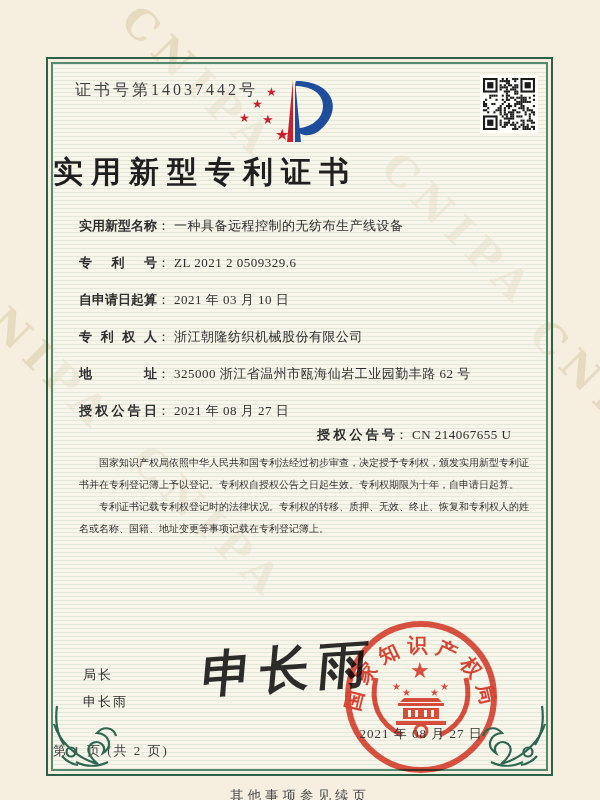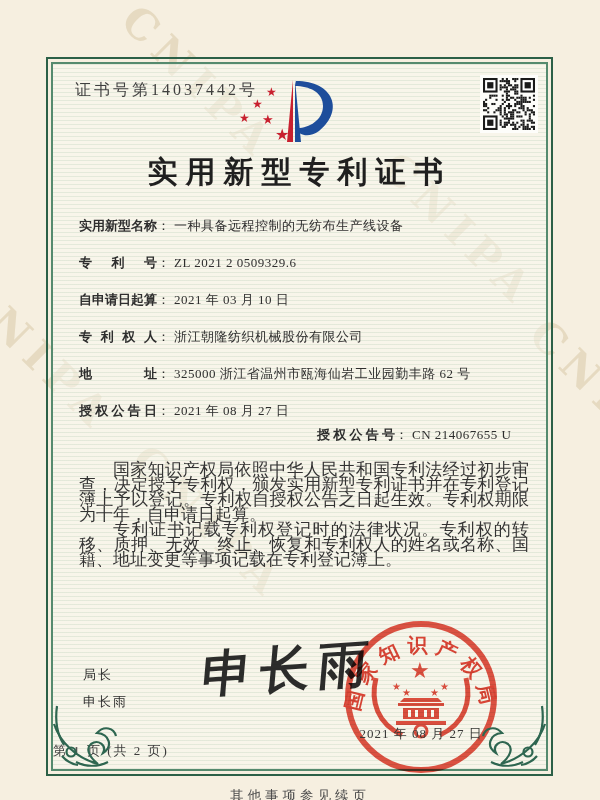--- a/index.html
+++ b/index.html
@@ -22,33 +22,33 @@
             rgba(203,219,198,0.45) 0px,rgba(203,219,198,0.45) 1.5px,
             rgba(255,255,255,0.05) 1.5px,rgba(255,255,255,0.05) 4px);}
 
   .cert-no{position:absolute;left:22px;top:16px;font-size:16px;
            letter-spacing:3px;color:#3f3f3f;}
   .qr{position:absolute;right:8px;top:11px;width:58px;height:58px;background:#fdfdfa;
       padding:3px;box-sizing:border-box;}
   .qr svg{width:100%;height:100%;display:block;}
 
   .logo{position:absolute;left:182px;top:12px;width:130px;height:74px;}
-  .title{position:absolute;left:0;top:88px;width:100%;text-align:center;
+  .title{position:absolute;left:0;top:88px;width:100%;text-align:left;
          font-size:30px;font-weight:600;letter-spacing:8px;color:#1f1f1f;}
 
   .fields{position:absolute;left:26px;top:153px;width:440px;font-size:13px;color:#2e2e2e;}
   .frow{position:relative;height:37px;line-height:17px;white-space:nowrap;}
   .flabel{display:inline-block;width:78px;text-align:justify;text-align-last:justify;
           vertical-align:top;letter-spacing:0;font-weight:bold;}
   .fcolon{display:inline-block;margin-right:4px;}
   .fvalue{letter-spacing:0.5px;text-align:right;}
   .grant2{position:absolute;left:238px;top:0;white-space:nowrap;margin-top:24px;}
 
-  .paras{position:absolute;left:26px;top:398px;width:450px;font-size:17px;
-         line-height:15px;color:#333;text-align:justify;}
+  .paras{position:absolute;left:26px;top:388px;width:450px;font-size:10px;
+         line-height:22px;color:#333;text-align:justify;}
   .paras p{margin:0;text-indent:2em;}
 
   .director{position:absolute;left:30px;top:597px;font-size:13px;color:#2e2e2e;
             line-height:27px;letter-spacing:2px;}
   .signature{position:absolute;left:118px;top:572px;width:236px;text-align:center;
              font-size:50px;font-weight:700;color:#161616;letter-spacing:8px;
              transform:rotate(-4deg) skewX(-9deg);font-family:"DejaVu Serif",serif;
              opacity:.9;}
 
   .seal{position:absolute;left:287px;top:552px;width:162px;height:162px;

